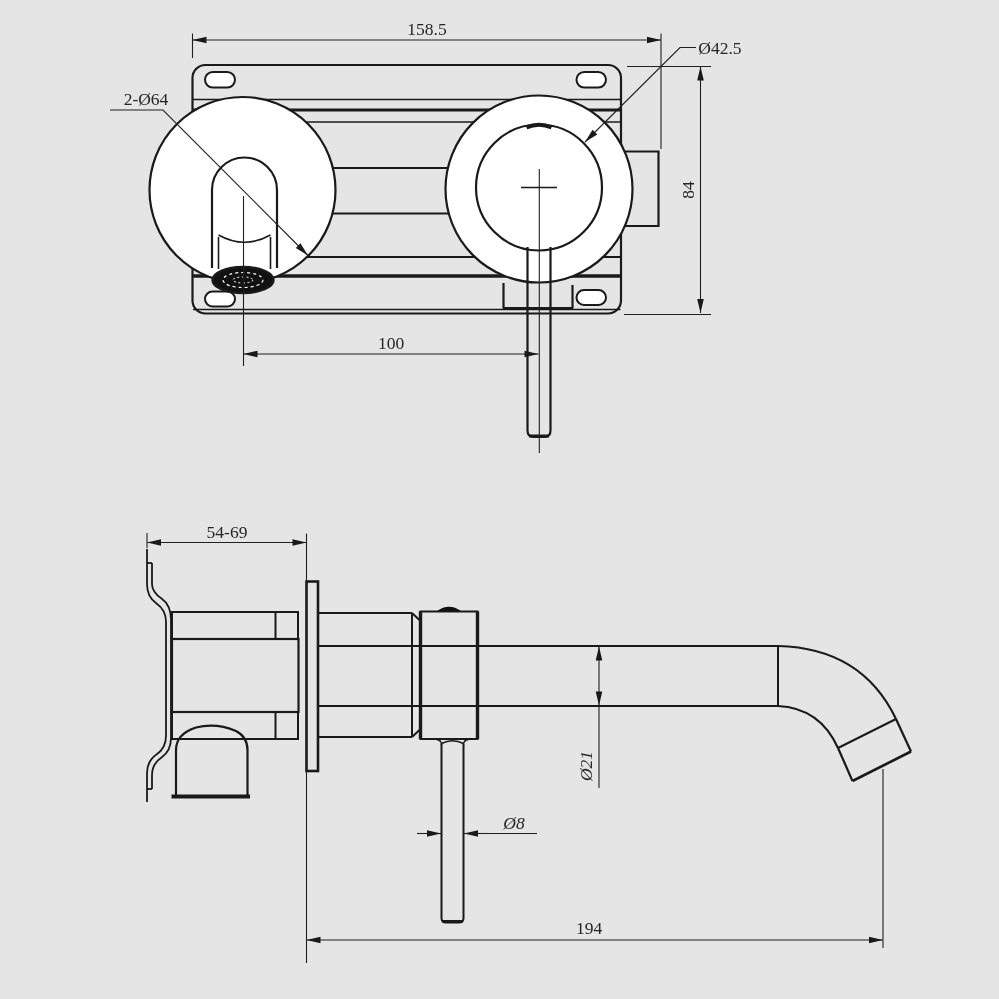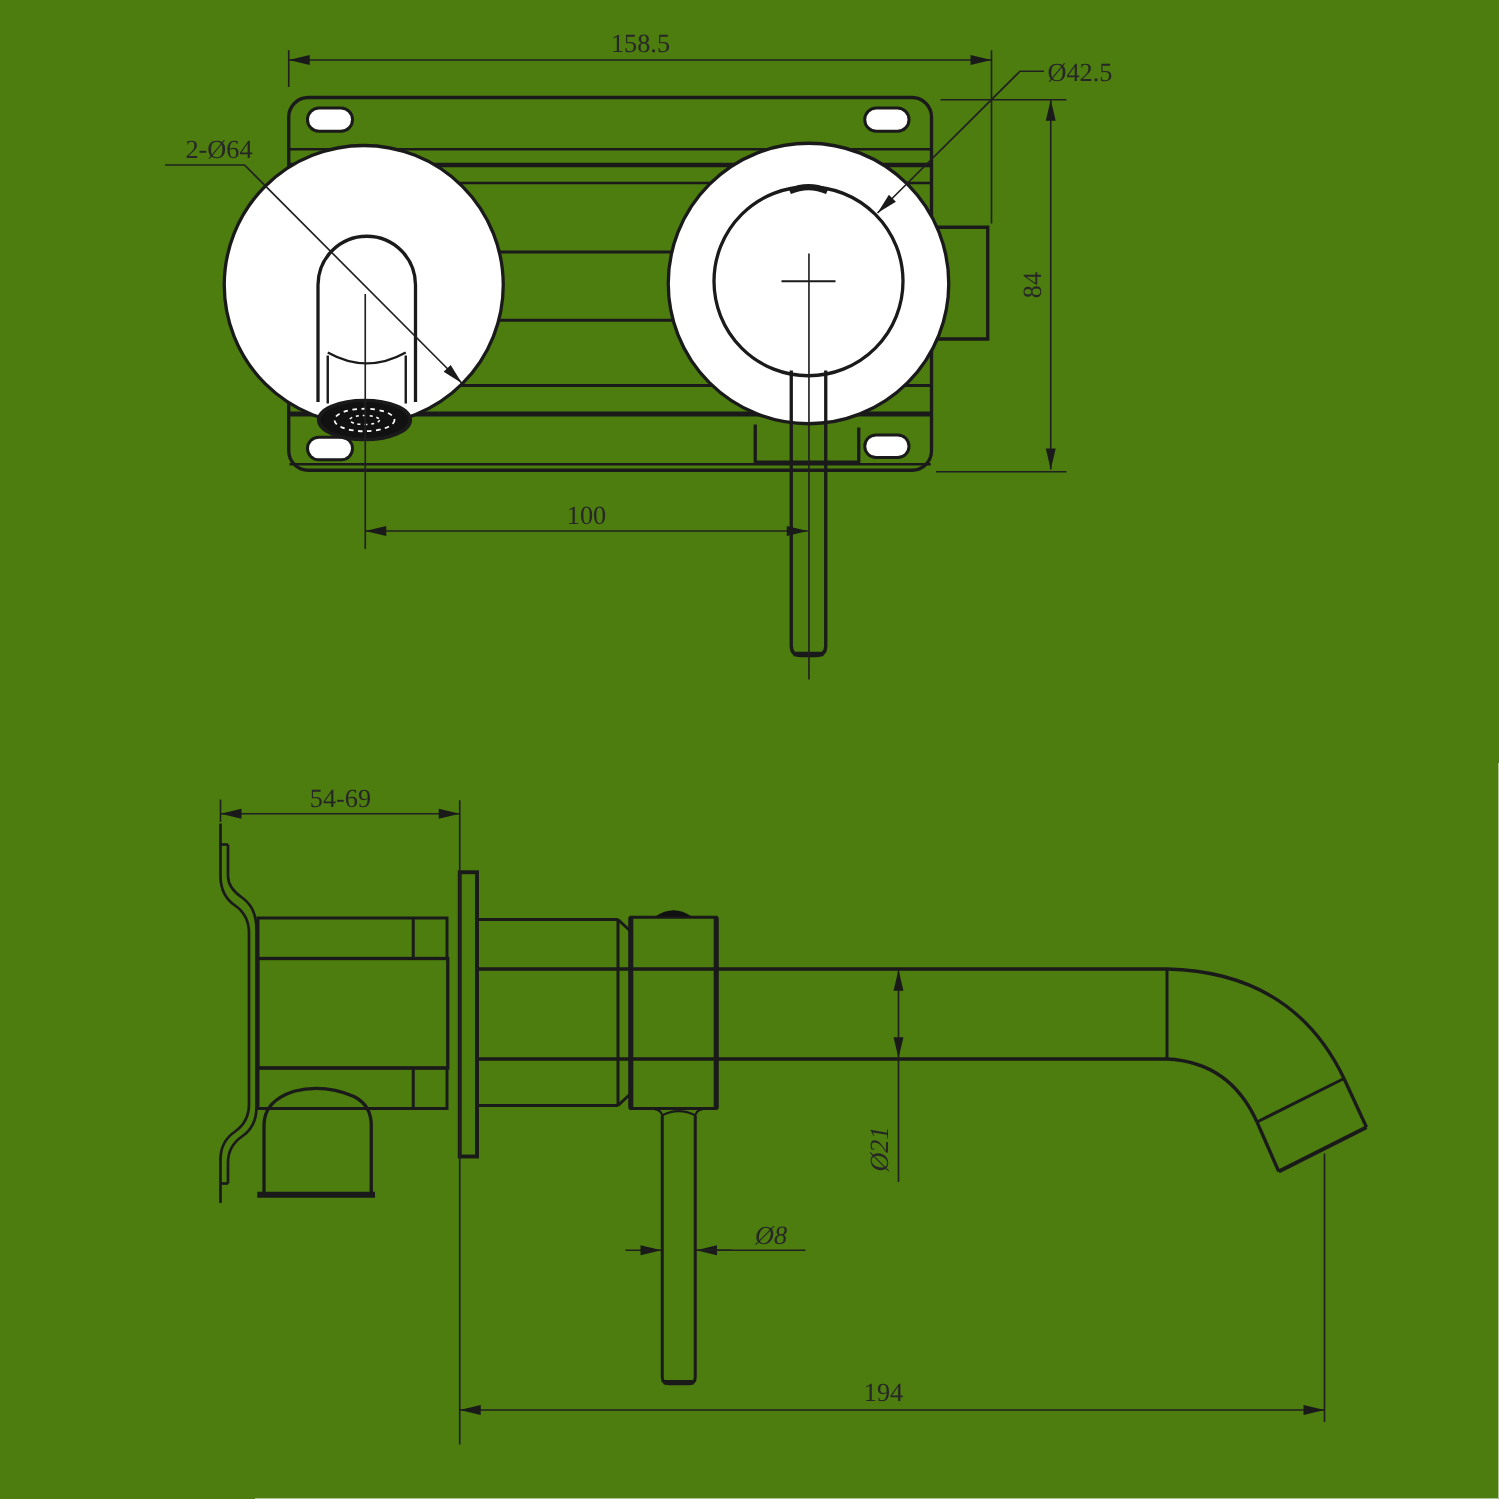--- a/index.html
+++ b/index.html
@@ -1,16 +1,16 @@
 <!DOCTYPE html>
 <html><head>
 <meta charset="utf-8">
 <style>
   html,body{margin:0;padding:0;background:#ffffff;}
-  .stage{width:999px;height:999px;background:#4d7c0f;position:relative;overflow:hidden;}
+  .stage{width:999px;height:999px;background:#e5e5e5;position:relative;overflow:hidden;}
   svg{display:block;}
   .ln{stroke:#1a1a1a;fill:none;stroke-linecap:butt;}
   .w15{stroke-width:1.6;}
   .w2{stroke-width:2;}
   .w22{stroke-width:2.2;}
   .w26{stroke-width:2.6;}
   .w3{stroke-width:3;}
   .w34{stroke-width:3.4;}
   .w4{stroke-width:4;}
   .dim{stroke:#202020;stroke-width:1.1;fill:none;}

